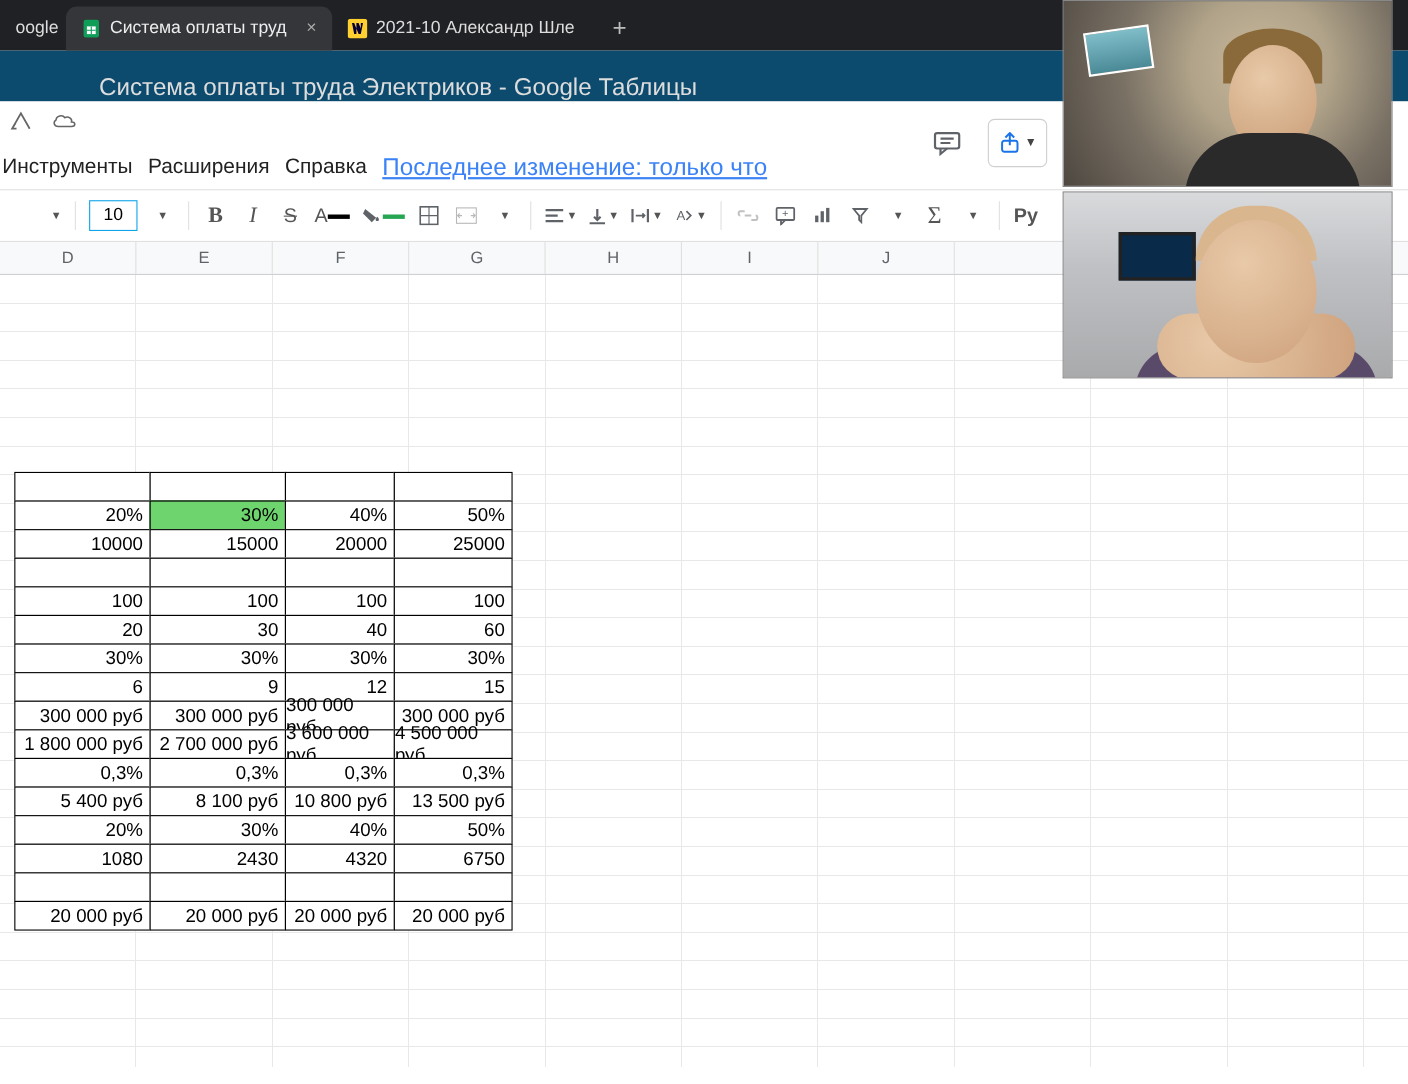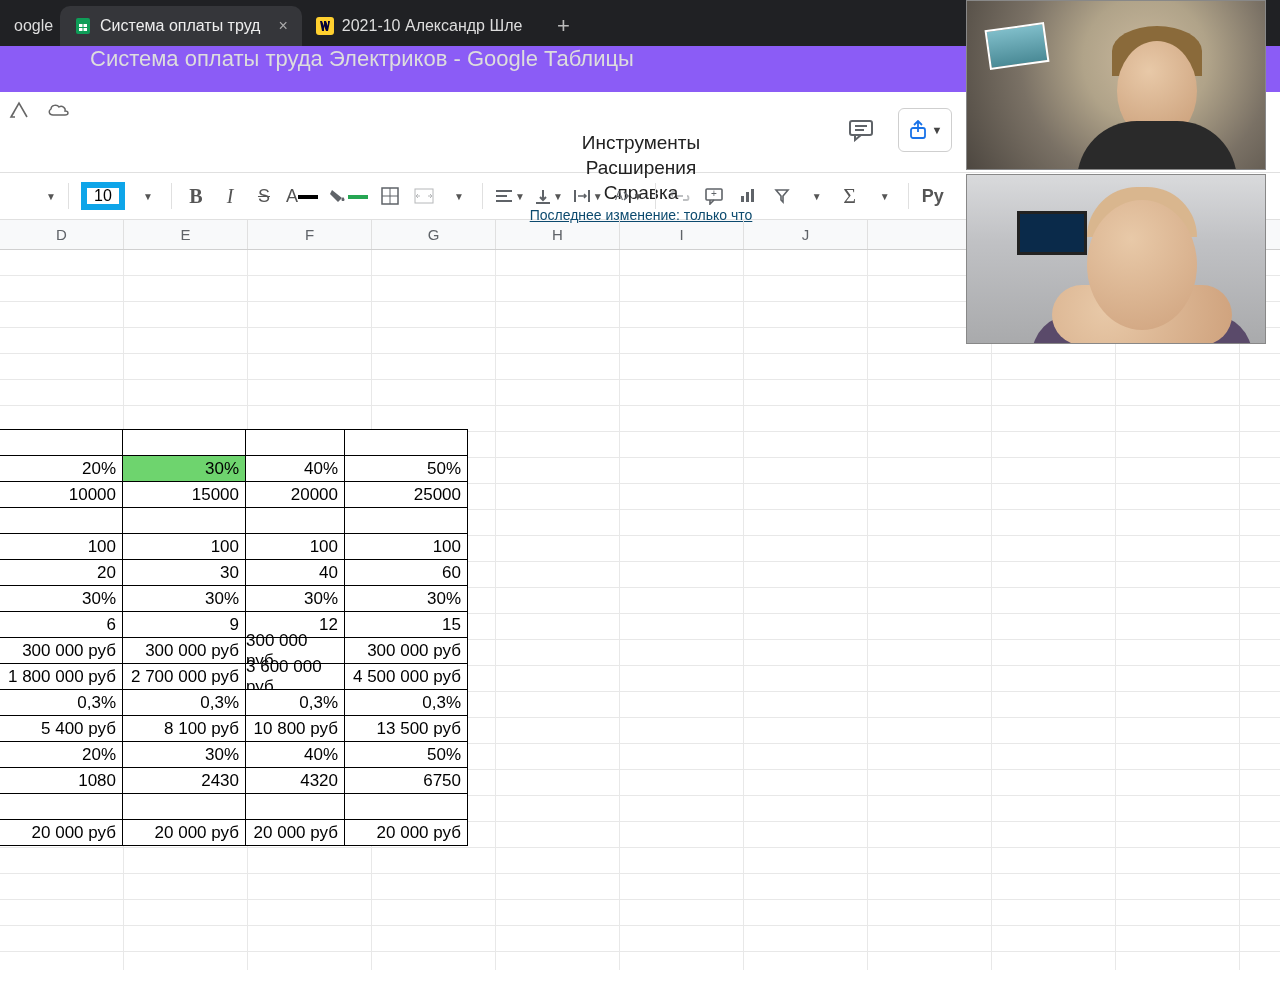--- a/index.html
+++ b/index.html
@@ -37,49 +37,48 @@
     .tab.cut { max-width: 60px; align-items: center; }
     .tab .fav { width: 18px; height: 18px; flex: 0 0 18px; }
     .close-x { margin-left: auto; font-size: 16px; color: #aaa; padding-left: 10px; }
     .newtab {
       width: 30px; height: 30px; border-radius: 50%;
       display: flex; align-items: center; justify-content: center;
       color: #bbb; font-size: 22px; margin-left: 12px; margin-bottom: 5px;
     }
     
     .titlebar {
-      background: #8b5cf6;
+      background: #0c4a6e;
       height: 46px;
       display: flex;
-      align-items: flex-start;
+      align-items: flex-end;
       padding-left: 90px;
       color: #ddd;
       font-size: 22px;
     }
     
     .doc-save {
       height: 40px;
       display: flex;
       align-items: center;
       gap: 16px;
       padding-left: 4px;
       border-bottom: 0;
     }
     .doc-save svg { stroke: #666; fill: none; }
     .menubar {
       height: 40px;
       display: flex;
       align-items: center;
-      gap: 3px;
+      gap: 14px;
       padding-left: 2px;
       font-size: 19px;
       color: #222;
-      flex-direction: column;
-    }
-    .menubar .last-edit { color: #0c4a6e; text-decoration: underline; font-size: 14px; }
+    }
+    .menubar .last-edit { color: #3b82f6; text-decoration: underline; font-size: 22px; }
     .right-actions {
       position: absolute;
       right: 300px;
       top: 108px;
       display: flex;
       align-items: center;
       gap: 20px;
     }
     .comments-indicator {
       width: 34px; height: 30px; display:flex; align-items:center; justify-content:center;
@@ -103,21 +102,21 @@
     }
     .tool {
       min-width: 32px; height: 32px;
       display: flex; align-items:center; justify-content:center;
       color: #555; font-size: 18px;
       border-radius: 3px;
       padding: 0 4px;
     }
     .tool svg { display:block; }
     .font-size-box {
-      width: 44px; height: 28px; border: 6px solid #0ea5e9;
+      width: 44px; height: 28px; border: 1px solid #0ea5e9;
       display:flex; align-items:center; justify-content:center;
       font-size: 16px; margin: 0 4px;
     }
     .caret { font-size: 10px; color:#555; margin-left:2px;}
     .tool.bold { font-weight: 900; font-size: 20px; font-family: "Times New Roman", serif; }
     .tool.italic { font-style: italic; font-family: serif; font-size: 20px;}
     .tool.strike { text-decoration: line-through; font-size: 18px; }
     .textcolor .bar { height:4px; width:20px; background:#000; display:block; margin-top:2px;}
     .fillcolor .bar { height:4px; width:20px; background:#26a653; display:block; margin-top:2px;}
     .toolbar-divider { width:1px; height:26px; background:#e0e0e0; margin:0 6px; }
@@ -134,35 +133,36 @@
       display:flex; align-items:center; justify-content:center;
       border-right: 1px solid #e0e0e0;
     }
     
     .grid {
       position: relative;
       background-image:
         repeating-linear-gradient(to right, transparent, transparent 123px, #e8e8e8 123px, #e8e8e8 124px),
         repeating-linear-gradient(to bottom, transparent, transparent 25px, #e8e8e8 25px, #e8e8e8 26px);
       height: 720px;
+      padding-left: 14px;
     }
     .data-cells {
       position: relative;
       top: 180px;
     }
     .data-row { display:flex; height: 26px; }
     .data-cell {
       border: 1px solid #000;
       font-size: 17px;
       display:flex; align-items:center; justify-content:flex-end;
       padding-right: 6px;
       background: #fff;
       margin-top:-1px; margin-left:-1px;
     }
-    .wD{width:124px;} .wE{width:124px;} .wF{width:100px;} .wG{width:124px;}
+    .wD{width:124px;} .wE{width:124px;} .wF{width:100px;} .wG{width:108px;}
     .data-row.empty .data-cell { background:#fff; }
     .hl { background:#6ed46e !important; }
     .hl2 { background:#7cd87c !important; }
     .selected {
       outline: 2px solid #1a73e8;
       outline-offset: -2px;
       z-index: 2;
       position: relative;
     }
     .sel-handle {

